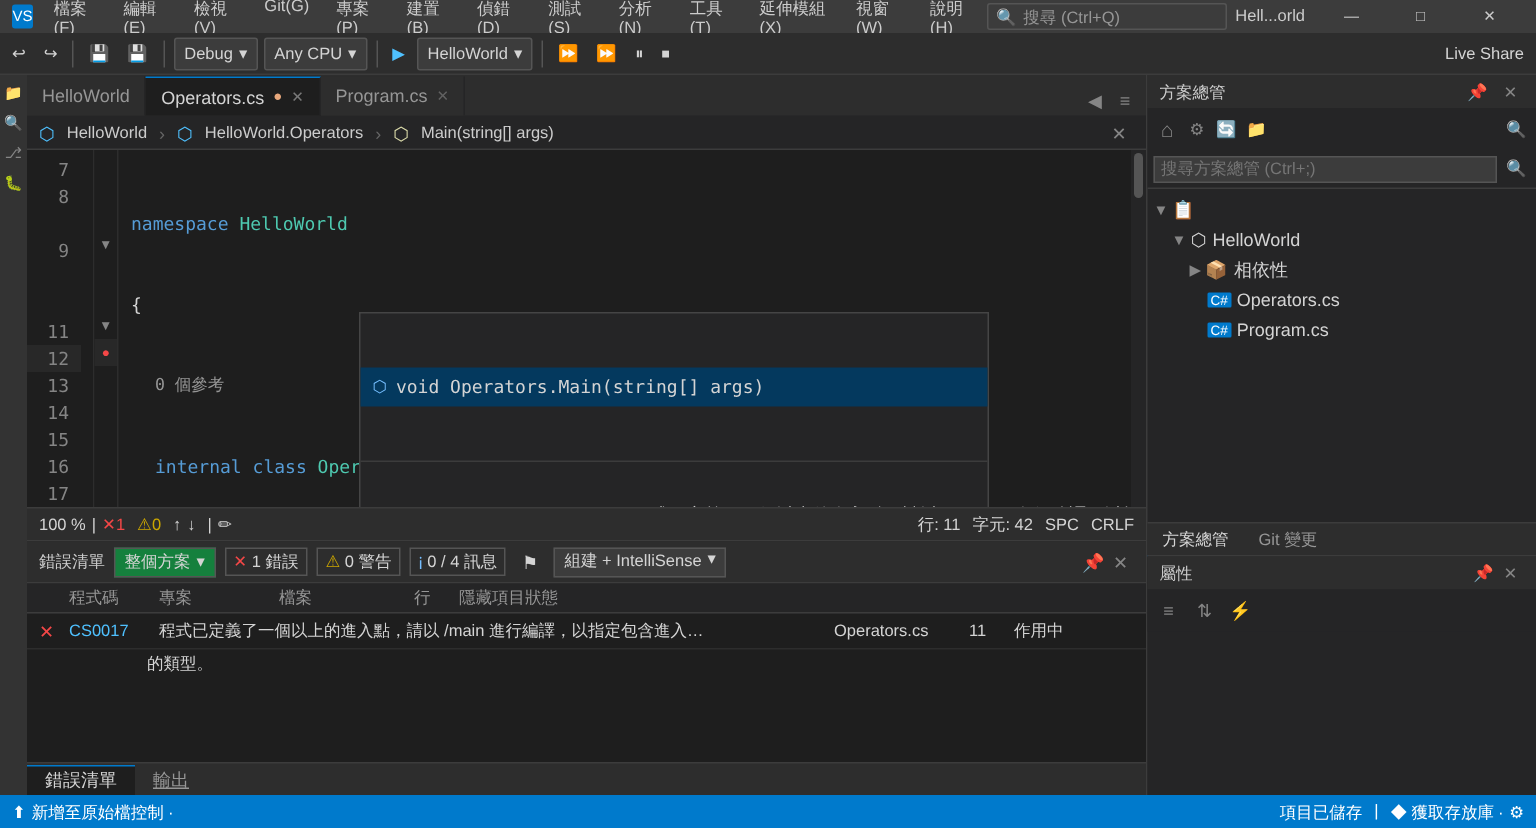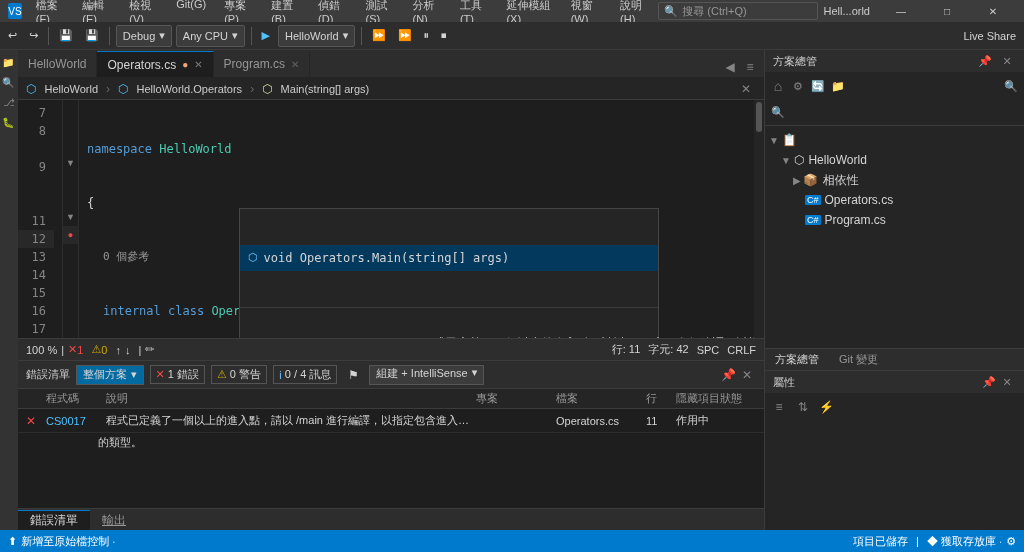--- a/index.html
+++ b/index.html
@@ -304,21 +304,21 @@
         <span style="margin-right:8px;">SPC</span>
         <span>CRLF</span>
       </div>
 
       <div style="height:170px;background:#1e1e1e;border-top:1px solid #3c3c3c;display:flex;flex-direction:column;">
 
         <div style="height:28px;background:#2d2d2d;display:flex;align-items:center;padding:0 8px;gap:6px;border-bottom:1px solid #3c3c3c;">
           <span style="font-size:11px;color:#cccccc;">錯誤清單</span>
           <div style="flex:1;display:flex;align-items:center;gap:6px;">
 
-            <div style="background:#0369a1;border:1px solid #555;height:20px;display:flex;align-items:center;padding:0 6px;gap:4px;font-size:11px;cursor:pointer;">
+            <div style="background:#15803d;border:1px solid #555;height:20px;display:flex;align-items:center;padding:0 6px;gap:4px;font-size:11px;cursor:pointer;">
               <span>整個方案</span>
               <span>▾</span>
             </div>
             <div style="display:flex;align-items:center;gap:3px;border:1px solid #555;padding:1px 5px;cursor:pointer;font-size:11px;">
               <span style="color:#f44747;">✕</span>
               <span>1 錯誤</span>
             </div>
             <div style="display:flex;align-items:center;gap:3px;border:1px solid #555;padding:1px 5px;cursor:pointer;font-size:11px;">
               <span style="color:#cca700;">⚠</span>
               <span>0 警告</span>
@@ -335,21 +335,20 @@
           </div>
           <div style="display:flex;align-items:center;">
             <div style="width:18px;height:18px;display:flex;align-items:center;justify-content:center;cursor:pointer;color:#858585;">📌</div>
             <div style="width:18px;height:18px;display:flex;align-items:center;justify-content:center;cursor:pointer;color:#858585;">✕</div>
           </div>
         </div>
 
         <div style="height:20px;background:#252526;display:flex;align-items:center;padding:0 8px;border-bottom:1px solid #3c3c3c;font-size:11px;color:#969696;">
           <div style="width:20px;"></div>
           <div style="width:60px;">程式碼</div>
-          <div style="flex:1;">說明</div>
           <div style="width:80px;">專案</div>
           <div style="width:90px;">檔案</div>
           <div style="width:30px;">行</div>
           <div style="width:80px;">隱藏項目狀態</div>
         </div>
 
         <div class="error-row">
           <div style="width:20px;display:flex;align-items:center;">
             <span style="color:#f44747;font-size:12px;">✕</span>
           </div>
@@ -387,20 +386,21 @@
       <div class="panel-toolbar">
         <div class="panel-btn" style="font-size:14px;">⌂</div>
         <div class="panel-btn">⚙</div>
         <div class="panel-btn">🔄</div>
         <div class="panel-btn">📁</div>
         <div style="flex:1;"></div>
         <div class="panel-btn">🔍</div>
       </div>
 
       <div class="solution-search">
+        <input class="solution-search-input" placeholder="搜尋方案總管 (Ctrl+;)" style="">
         <div class="panel-btn">🔍</div>
       </div>
 
       <div class="solution-tree">
         <div class="tree-item" style="padding-left:4px;">
           <span class="tree-arrow">▼</span>
           <span class="tree-icon">📋</span>
         </div>
         <div class="tree-item" style="padding-left:16px;">
           <span class="tree-arrow">▼</span>

